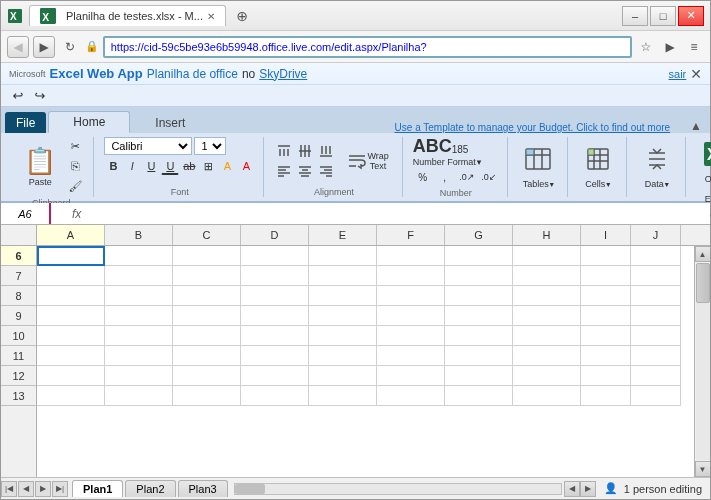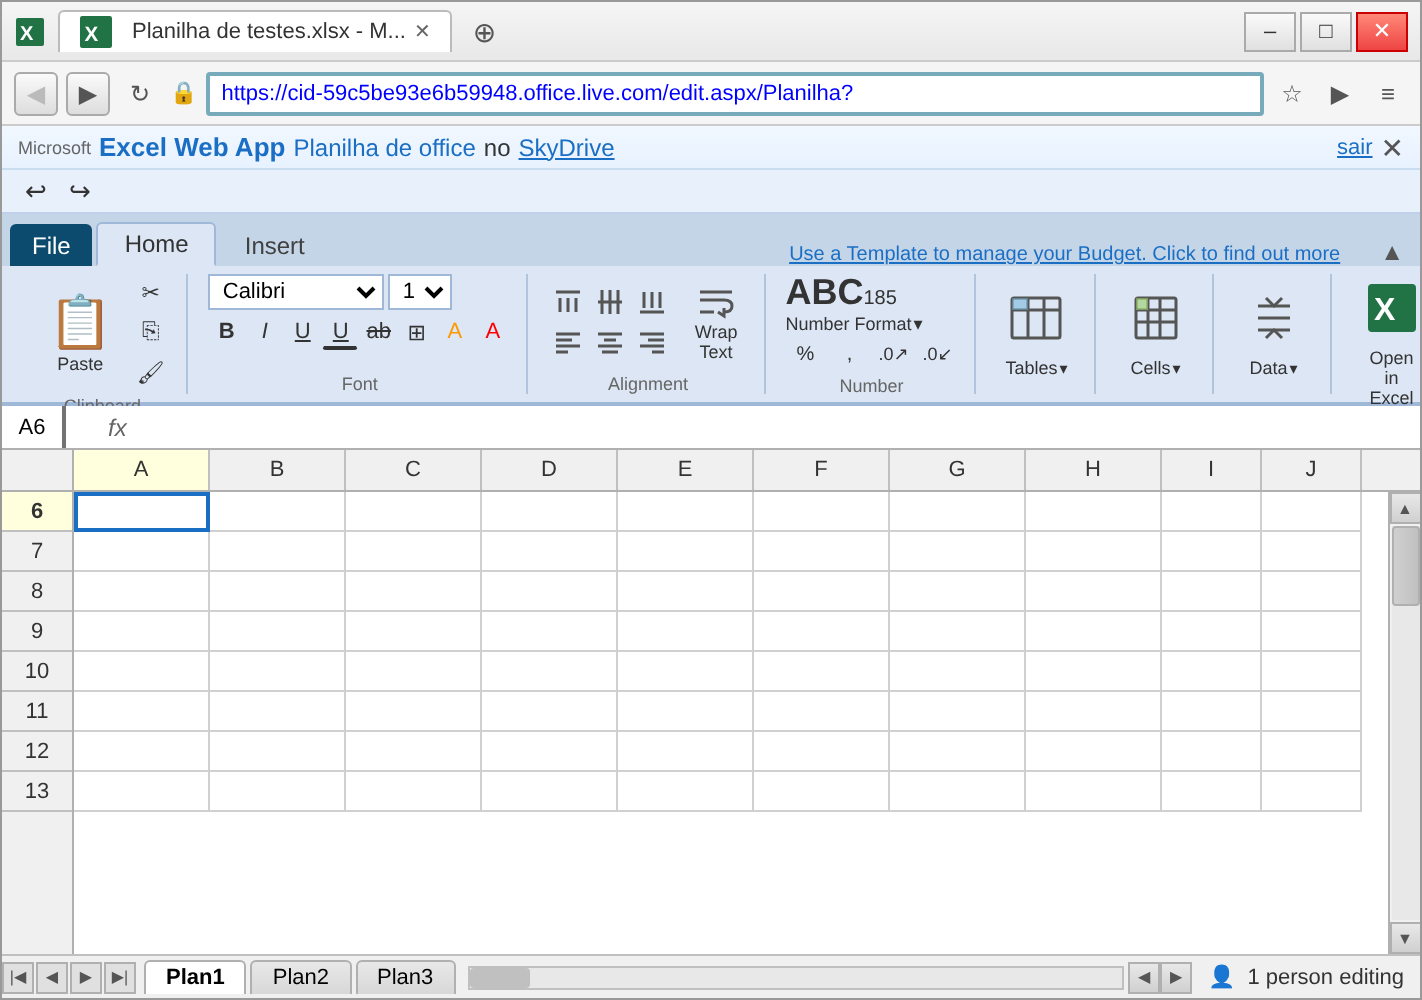--- a/index.html
+++ b/index.html
@@ -38,21 +38,21 @@
     .close-x { cursor: pointer; font-size: 14px; color: #555; }
     .sair-link { color: #1a6fc4; text-decoration: underline; cursor: pointer; font-size: 11px; }
 
     
     .undo-bar { display: flex; align-items: center; padding: 2px 8px; background: #e8f0fb; border-bottom: 1px solid #c0d0e8; flex-shrink: 0; height: 22px; gap: 4px; }
     .undo-btn { width: 18px; height: 18px; background: none; border: none; cursor: pointer; font-size: 13px; color: #333; display: flex; align-items: center; justify-content: center; }
 
     
     .ribbon { background: #dce6f4; border-bottom: 2px solid #a0b8d8; flex-shrink: 0; }
     .ribbon-tabs { display: flex; align-items: flex-end; background: #c5d5e8; padding: 0 4px; height: 26px; }
-    .ribbon-tab { padding: 3px 13px; font-size: 12px; cursor: pointer; border: 1px solid transparent; border-bottom: none; }
+    .ribbon-tab { padding: 3px 24px; font-size: 12px; cursor: pointer; border: 1px solid transparent; border-bottom: none; }
     .ribbon-tab.active { background: #dce6f4; color: #fff; border-color: #a0b8d8; border-bottom: 1px solid #dce6f4; border-radius: 3px 3px 0 0; }
     .ribbon-tab.file-tab { background: #0c4a6e; color: white; border-radius: 3px 3px 0 0; padding: 3px 10px; margin-right: 2px; }
     .ribbon-tab.home-tab { background: #dce6f4; color: #333; border-radius: 3px 3px 0 0; }
     .ribbon-tab.insert-tab { color: #404040; }
     .ribbon-promo { margin-left: auto; color: #1a6fc4; font-size: 10px; text-decoration: underline; cursor: pointer; padding-right: 20px; }
 
     .ribbon-content { display: flex; align-items: stretch; padding: 4px 8px; height: 68px; gap: 2px; }
     .ribbon-group { display: flex; flex-direction: column; border-right: 1px solid #b0c4de; padding: 0 8px; }
     .ribbon-group:last-child { border-right: none; }
     .ribbon-group-label { font-size: 9px; color: #666; text-align: center; margin-top: auto; padding-top: 2px; border-top: 1px solid transparent; }
@@ -72,34 +72,34 @@
     .font-btns { display: flex; gap: 1px; }
     .font-btn { width: 18px; height: 18px; display: flex; align-items: center; justify-content: center; cursor: pointer; border: 1px solid transparent; border-radius: 2px; font-size: 11px; color: #333; }
     .font-btn.bold { font-weight: bold; }
     .font-btn.italic { font-style: italic; }
     .font-btn.underline { text-decoration: underline; }
 
     
     .align-col { display: flex; flex-direction: column; gap: 2px; }
     .align-row { display: flex; gap: 1px; }
     .align-btn { width: 20px; height: 18px; display: flex; align-items: center; justify-content: center; cursor: pointer; border: 1px solid transparent; border-radius: 2px; }
-    .wrap-btn { display: flex; flex-direction: column; align-items: center; justify-content: center; padding: 1px 4px; cursor: pointer; border: 1px solid transparent; border-radius: 2px; font-size: 9px; color: #333; margin-left: 4px; }
+    .wrap-btn { display: flex; flex-direction: row; align-items: center; justify-content: center; padding: 1px 4px; cursor: pointer; border: 1px solid transparent; border-radius: 2px; font-size: 9px; color: #333; margin-left: 4px; }
     .number-format-btn { font-size: 9px; text-align: center; color: #333; cursor: pointer; display: flex; align-items: center; gap: 1px; }
     .number-sub-btns { display: flex; gap: 2px; }
     .num-sub-btn { width: 20px; height: 16px; display: flex; align-items: center; justify-content: center; cursor: pointer; border: 1px solid transparent; border-radius: 2px; font-size: 10px; color: #333; }
 
     
     .vert-btn { display: flex; flex-direction: column; align-items: center; justify-content: center; cursor: pointer; padding: 2px 4px; border: 1px solid transparent; border-radius: 3px; min-width: 40px; }
     .vert-btn-icon { font-size: 22px; }
     .vert-btn-label { font-size: 9px; color: #333; display: flex; align-items: center; gap: 1px; }
     .chevron { font-size: 8px; }
 
     
     .formula-bar { display: flex; align-items: center; height: 22px; border-bottom: 1px solid #b0b0b0; background: #fff; flex-shrink: 0; }
-    .cell-ref { width: 32px; height: 100%; border-right: 2px solid #737373; display: flex; align-items: center; justify-content: center; font-size: 11px; padding: 0 4px; }
+    .cell-ref { width: 50px; height: 100%; border-right: 2px solid #be185d; display: flex; align-items: center; justify-content: center; font-size: 11px; padding: 0 4px; font-style: italic; }
     .fx-label { padding: 0 21px; font-size: 12px; color: #666; font-style: italic; }
     .formula-input { flex: 1; height: 100%; border: none; outline: none; font-size: 11px; padding: 0 4px; }
 
     
     .spreadsheet { flex: 1; display: flex; flex-direction: column; overflow: hidden; position: relative; }
     .col-headers { display: flex; background: #f0f0f0; border-bottom: 1px solid #b0b0b0; flex-shrink: 0; }
     .row-header-spacer { width: 36px; height: 20px; border-right: 1px solid #b0b0b0; background: #f0f0f0; flex-shrink: 0; }
     .col-header { height: 20px; border-right: 1px solid #c0c0c0; text-align: center; font-size: 11px; color: #333; display: flex; align-items: center; justify-content: center; }
     .col-header.active { background: #ffd; }
 

